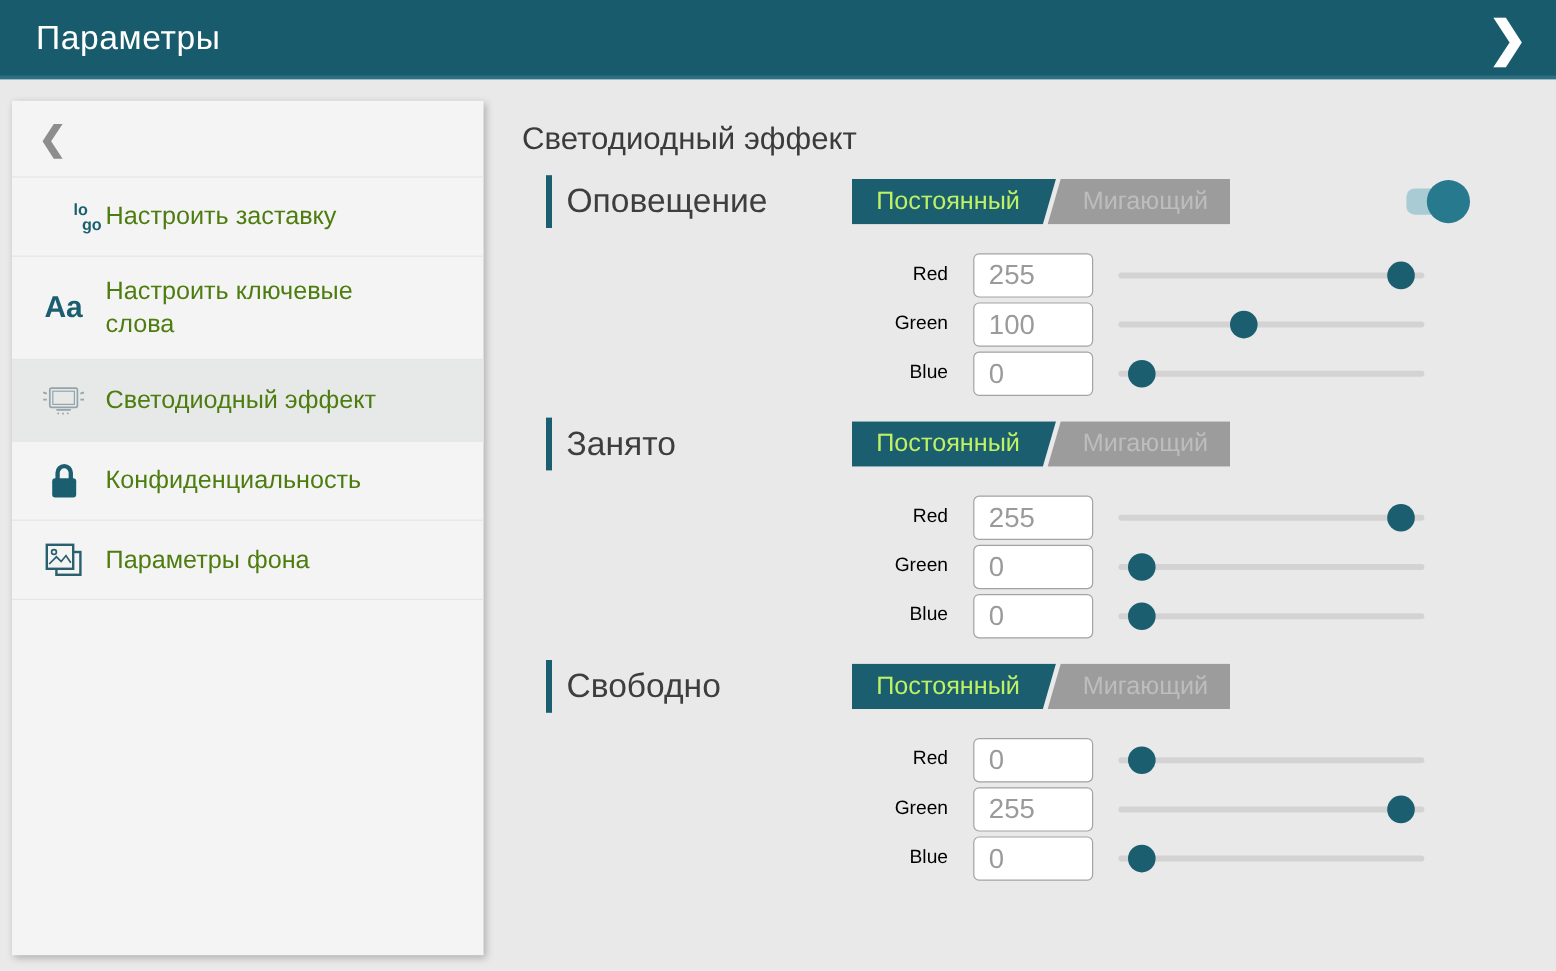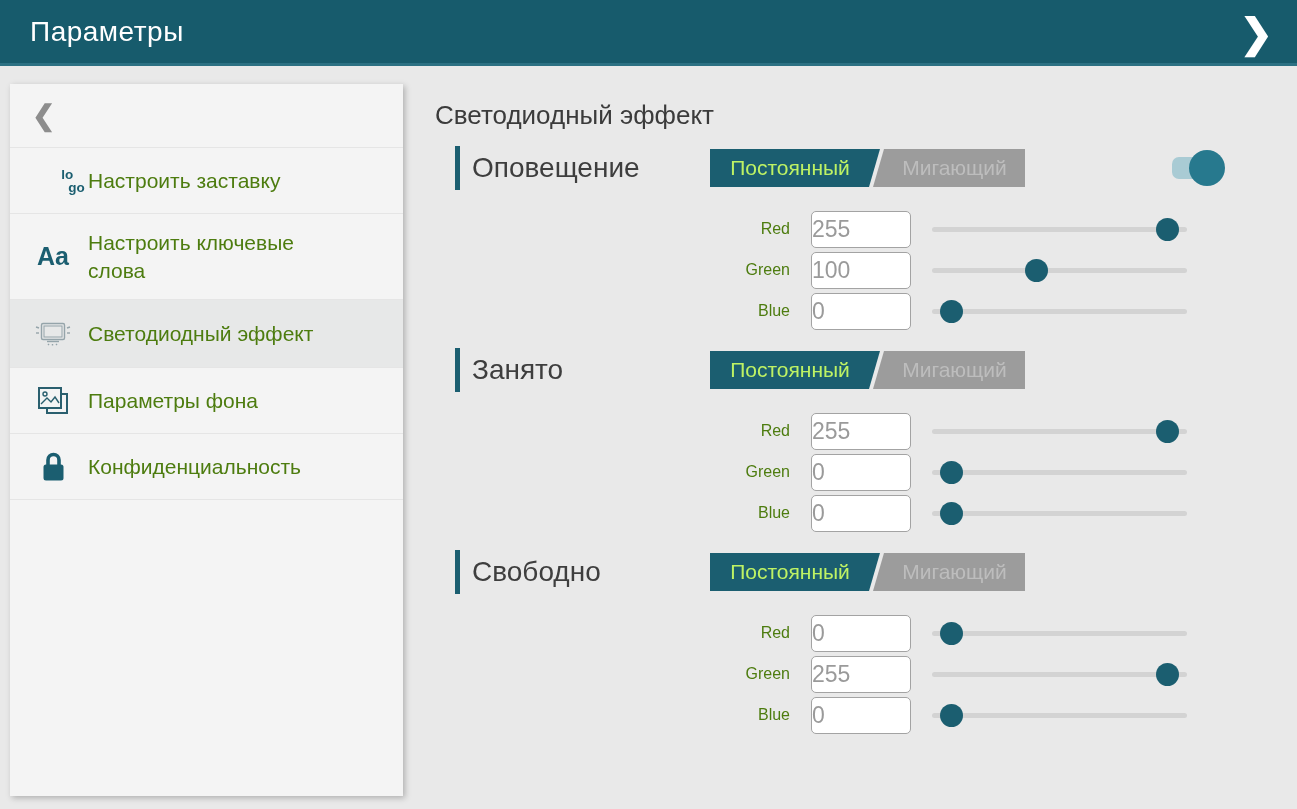--- a/index.html
+++ b/index.html
@@ -79,26 +79,26 @@
     display: flex; align-items: center; cursor: pointer;
   }
   .tab-teal span { width: 160px; text-align: center; font-size: 21px; color: #bef264; }
 
   .toggle { position: relative; width: 53px; height: 40px; margin-left: auto; margin-right: 72px; cursor: pointer; }
   .toggle-track { position: absolute; left: 0; top: 9px; width: 37px; height: 22px; border-radius: 7px; background: #a9cbd4; }
   .toggle-knob { position: absolute; left: 17px; top: 2px; width: 36px; height: 36px; border-radius: 50%; background: #27798e; }
 
   .rgb-block { margin-top: 21px; }
   .rgb-row { display: flex; align-items: center; height: 36px; margin-bottom: 5px; }
-  .rgb-label { width: 355px; text-align: right; font-size: 16px; color: #4d7c0f; flex: none; }
+  .rgb-label { width: 355px; text-align: right; font-size: 16px; color: #000000; flex: none; }
   .rgb-input {
     width: 100px; height: 37px; margin-left: 21px; flex: none;
     background: #fff; border: 1.5px solid #a3a3a3; border-radius: 5px;
     font-family: "Liberation Sans", sans-serif;
-    font-size: 23px; color: #9a9a9a; outline: none;
+    font-size: 23px; color: #9a9a9a; padding-left: 12px; outline: none;
   }
   .slider { position: relative; width: 255px; height: 36px; margin-left: 21px; flex: none; cursor: pointer; }
   .slider-track { position: absolute; left: 0; top: 15.5px; width: 255px; height: 5px; border-radius: 3px; background: #d3d3d3; }
   .slider-thumb { position: absolute; top: 6.5px; width: 23px; height: 23px; border-radius: 50%; background: var(--accent, #1b5e70); }
 
   svg { display: block; }
 </style>
 </head>
 <body>
 
@@ -139,38 +139,38 @@
         <line x1="15" y1="27" x2="16" y2="26"></line>
         <line x1="19.5" y1="27.5" x2="19.5" y2="26"></line>
         <line x1="24" y1="27" x2="23" y2="26"></line>
       </svg>
     </span>
     <span class="side-label">Светодиодный эффект</span>
   </div>
 
   <div class="side-row side-item h66">
     <span class="icon-box">
+      <svg width="30" height="34" viewBox="0 0 30 34">
+        <path d="M10 16 v-6 a5.5 5.5 0 0 1 11 0 v6" fill="none" stroke="#1b5e70" stroke-width="3.6"></path>
+        <rect x="5.5" y="14.5" width="20" height="16" rx="2.5" fill="#1b5e70"></rect>
+      </svg>
+    </span>
+    <span class="side-label">Конфиденциальность</span>
+  </div>
+
+  <div class="side-row side-item h66">
+    <span class="icon-box">
       <svg width="36" height="34" viewBox="0 0 36 34" fill="none" stroke="#2a5f6e" stroke-width="2">
         <rect x="12" y="10" width="20" height="19"></rect>
         <rect x="4" y="4" width="22" height="20" fill="#f4f4f4"></rect>
         <circle cx="10" cy="10" r="2" stroke-width="1.4"></circle>
         <path d="M6 20 l6 -6 4 4 4 -5 4 6" stroke-width="1.4"></path>
       </svg>
     </span>
     <span class="side-label">Параметры фона</span>
-  </div>
-
-  <div class="side-row side-item h66">
-    <span class="icon-box">
-      <svg width="30" height="34" viewBox="0 0 30 34">
-        <path d="M10 16 v-6 a5.5 5.5 0 0 1 11 0 v6" fill="none" stroke="#1b5e70" stroke-width="3.6"></path>
-        <rect x="5.5" y="14.5" width="20" height="16" rx="2.5" fill="#1b5e70"></rect>
-      </svg>
-    </span>
-    <span class="side-label">Конфиденциальность</span>
   </div>
 </div>
 
 <div class="main">
   <div class="page-title">Светодиодный эффект</div>
 
   <div class="section">
     <div class="section-header">
       <div class="section-bar"></div>
       <div class="section-title">Оповещение</div>

